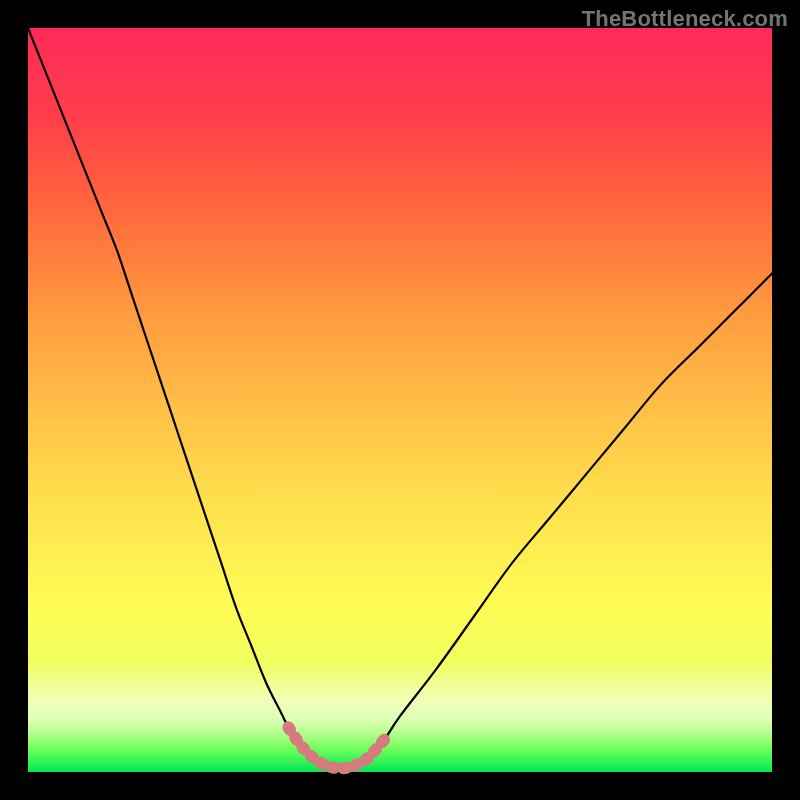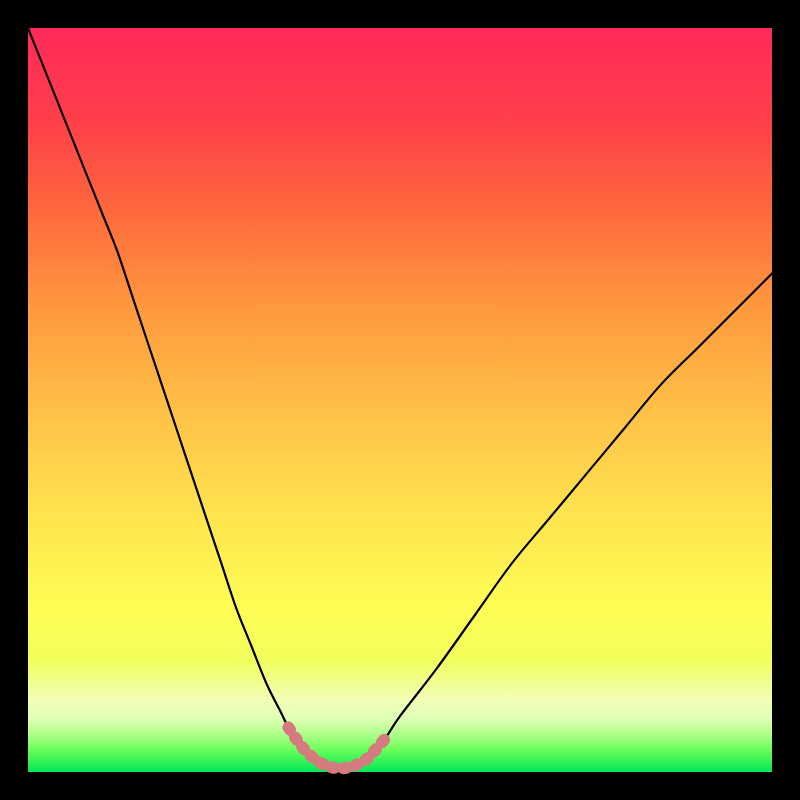--- a/index.html
+++ b/index.html
@@ -56,20 +56,21 @@
     position: absolute;
     left: 0; top: 0;
     width: 744px; height: 744px;
     overflow: visible;
   }
 </style>
 </head>
 <body>
 
 <div class="frame">
+  <div class="watermark">TheBottleneck.com</div>
   <div class="plot">
     <div class="haze"></div>
     <svg class="curve" viewBox="0 0 744 744">
       <path id="main-curve" fill="none" stroke="#000" stroke-width="2.2" stroke-linecap="round" d="M 0 0 C 2.48 6.200000000000007, 9.920000000000002 24.800000000000047, 14.88 37.200000000000045 C 19.84 49.600000000000044, 24.8 61.99999999999998, 29.76 74.39999999999998 C 34.72 86.79999999999997, 39.68 99.20000000000003, 44.64 111.60000000000002 C 49.6 124.00000000000001, 54.56 136.39999999999995, 59.52 148.79999999999995 C 64.48 161.19999999999996, 69.44000000000001 173.6, 74.4 186 C 79.36 198.4, 84.32 209.56000000000006, 89.28 223.20000000000005 C 94.24000000000001 236.84000000000003, 99.20000000000002 252.95999999999998, 104.16000000000001 267.84 C 109.12 282.71999999999997, 114.08000000000001 297.6, 119.04 312.48 C 124 327.36, 128.95999999999998 342.24, 133.92 357.12 C 138.88 372, 143.84 386.88, 148.8 401.76 C 153.76000000000002 416.64, 158.72 431.52, 163.68 446.4 C 168.64000000000001 461.28, 173.6 476.15999999999997, 178.56 491.03999999999996 C 183.52 505.91999999999996, 188.48 520.8, 193.44 535.68 C 198.4 550.56, 203.36 566.68, 208.32000000000002 580.3199999999999 C 213.28000000000003 593.9599999999999, 218.23999999999998 605.12, 223.2 617.52 C 228.16 629.92, 233.12 643.5600000000001, 238.08 654.72 C 243.04000000000002 665.88, 249.24 677.04, 252.96 684.48 C 256.68 691.9200000000001, 257.91999999999996 695.02, 260.4 699.36 C 262.88 703.7, 265.35999999999996 707.048, 267.84 710.52 C 270.32 713.992, 272.79999999999995 717.34, 275.28 720.192 C 277.76 723.044, 280.24 725.4, 282.72 727.632 C 285.20000000000005 729.8639999999999, 287.68 731.972, 290.16 733.584 C 292.64000000000004 735.1959999999999, 295.12 736.312, 297.6 737.304 C 300.08000000000004 738.2959999999999, 302.55999999999995 739.04, 305.03999999999996 739.536 C 307.52 740.0319999999999, 309.99999999999994 740.28, 312.47999999999996 740.28 C 314.96 740.28, 317.44 740.0319999999999, 319.92 739.536 C 322.40000000000003 739.04, 324.88 738.2959999999999, 327.36 737.304 C 329.84000000000003 736.312, 332.32 735.1959999999999, 334.8 733.584 C 337.28000000000003 731.972, 338.52 731.4759999999999, 342.24 727.632 C 345.96000000000004 723.788, 352.16 717.092, 357.12 710.52 C 362.08 703.948, 363.32 699.98, 372 688.2 C 380.68 676.4200000000001, 396.80000000000007 656.58, 409.20000000000005 639.84 C 421.6 623.1, 434 605.12, 446.4 587.76 C 458.79999999999995 570.4, 471.20000000000005 551.8, 483.6 535.68 C 496 519.56, 508.4 505.91999999999996, 520.8 491.03999999999996 C 533.1999999999999 476.15999999999997, 545.6 461.28, 558 446.4 C 570.4 431.52, 582.8000000000001 416.64, 595.2 401.76 C 607.6 386.88, 620 370.76, 632.4 357.12 C 644.8 343.48, 657.2 332.32, 669.6 319.92 C 682 307.52000000000004, 694.4 295.12, 706.8 282.72 C 719.1999999999999 270.32000000000005, 737.8 251.72, 744 245.51999999999998"></path>
       <path id="highlight-curve" fill="none" stroke-linecap="round" stroke-linejoin="round" stroke-dasharray="3 9" d="M 260.4 699.36 C 261.64 701.22, 265.35999999999996 707.048, 267.84 710.52 C 270.32 713.992, 272.79999999999995 717.34, 275.28 720.192 C 277.76 723.044, 280.24 725.4, 282.72 727.632 C 285.20000000000005 729.8639999999999, 287.68 731.972, 290.16 733.584 C 292.64000000000004 735.1959999999999, 295.12 736.312, 297.6 737.304 C 300.08000000000004 738.2959999999999, 302.55999999999995 739.04, 305.03999999999996 739.536 C 307.52 740.0319999999999, 309.99999999999994 740.28, 312.47999999999996 740.28 C 314.96 740.28, 317.44 740.0319999999999, 319.92 739.536 C 322.40000000000003 739.04, 324.88 738.2959999999999, 327.36 737.304 C 329.84000000000003 736.312, 332.32 735.1959999999999, 334.8 733.584 C 337.28000000000003 731.972, 338.52 731.4759999999999, 342.24 727.632 C 345.96000000000004 723.788, 354.64 713.372, 357.12 710.52" stroke="#d57a7f" stroke-width="12"></path>
     </svg>
   </div>
 </div>
 
 </body></html>

